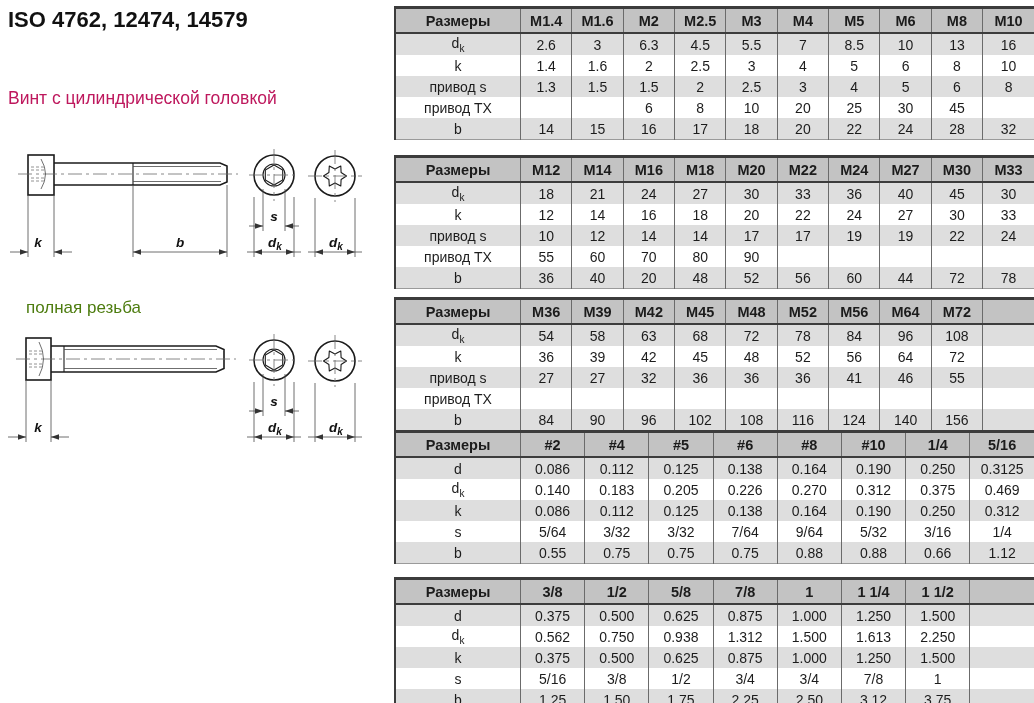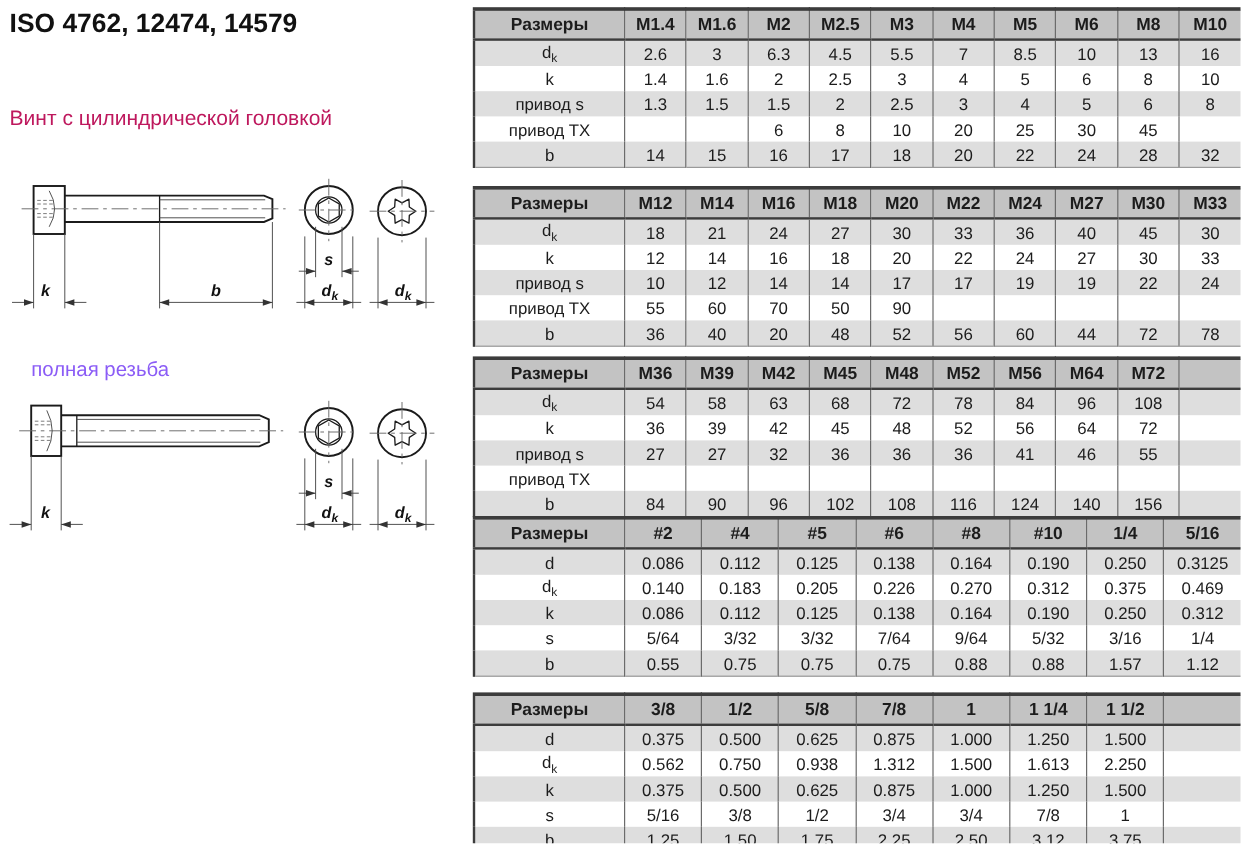--- a/index.html
+++ b/index.html
@@ -2,21 +2,21 @@
 <html><head>
 <meta charset="utf-8">
 <style>
   html,body{margin:0;padding:0;background:#ffffff;}
   .page{
     position:relative;width:1034px;height:703px;background:#ffffff;
     font-family:"Liberation Sans",sans-serif;color:#1c1c1c;overflow:hidden;
   }
   .title-block{position:absolute;left:8px;top:4px;font-weight:700;font-size:22px;line-height:31px;color:#111;}
   .subtitle{position:absolute;left:8px;top:88px;font-size:17.5px;color:#be185d;}
-  .full-thread-label{position:absolute;left:26px;top:298px;font-size:17px;color:#8b5cf6;}
+  .full-thread-label{position:absolute;left:26px;top:298px;font-size:17px;color:#4d7c0f;}
   .drawing{position:absolute;left:0;}
   #drawing1{top:145px;}
   #drawing2{top:330px;}
   
   .outl{fill:none;stroke:#1b1b1b;stroke-width:1.6;}
   .mid{fill:none;stroke:#1b1b1b;stroke-width:1.1;}
   .thin{fill:none;stroke:#4a4a4a;stroke-width:0.8;}
   .cl{fill:none;stroke:#6a6a6a;stroke-width:0.8;stroke-dasharray:14 4 3 4;}
   .hid{fill:none;stroke:#777;stroke-width:0.8;stroke-dasharray:3 2;}
   .arr{fill:#333;stroke:none;}
@@ -303,21 +303,21 @@
           <td>19</td>
           <td>19</td>
           <td>22</td>
           <td>24</td>
         </tr>
         <tr>
           <td>привод TX</td>
           <td>55</td>
           <td>60</td>
           <td>70</td>
-          <td>50</td>
+          <td>80</td>
           <td>90</td>
           <td></td>
           <td></td>
           <td></td>
           <td></td>
           <td></td>
         </tr>
         <tr class="shaded">
           <td>b</td>
           <td>36</td>
@@ -477,21 +477,21 @@
           <td>1/4</td>
         </tr>
         <tr class="shaded">
           <td>b</td>
           <td>0.55</td>
           <td>0.75</td>
           <td>0.75</td>
           <td>0.75</td>
           <td>0.88</td>
           <td>0.88</td>
-          <td>1.57</td>
+          <td>0.66</td>
           <td>1.12</td>
         </tr>
       </tbody>
     </table>
   <table id="table-4" class="spec-table">
       <thead>
         <tr>
           <th>Размеры</th>
           <th>3/8</th>
           <th>1/2</th>

